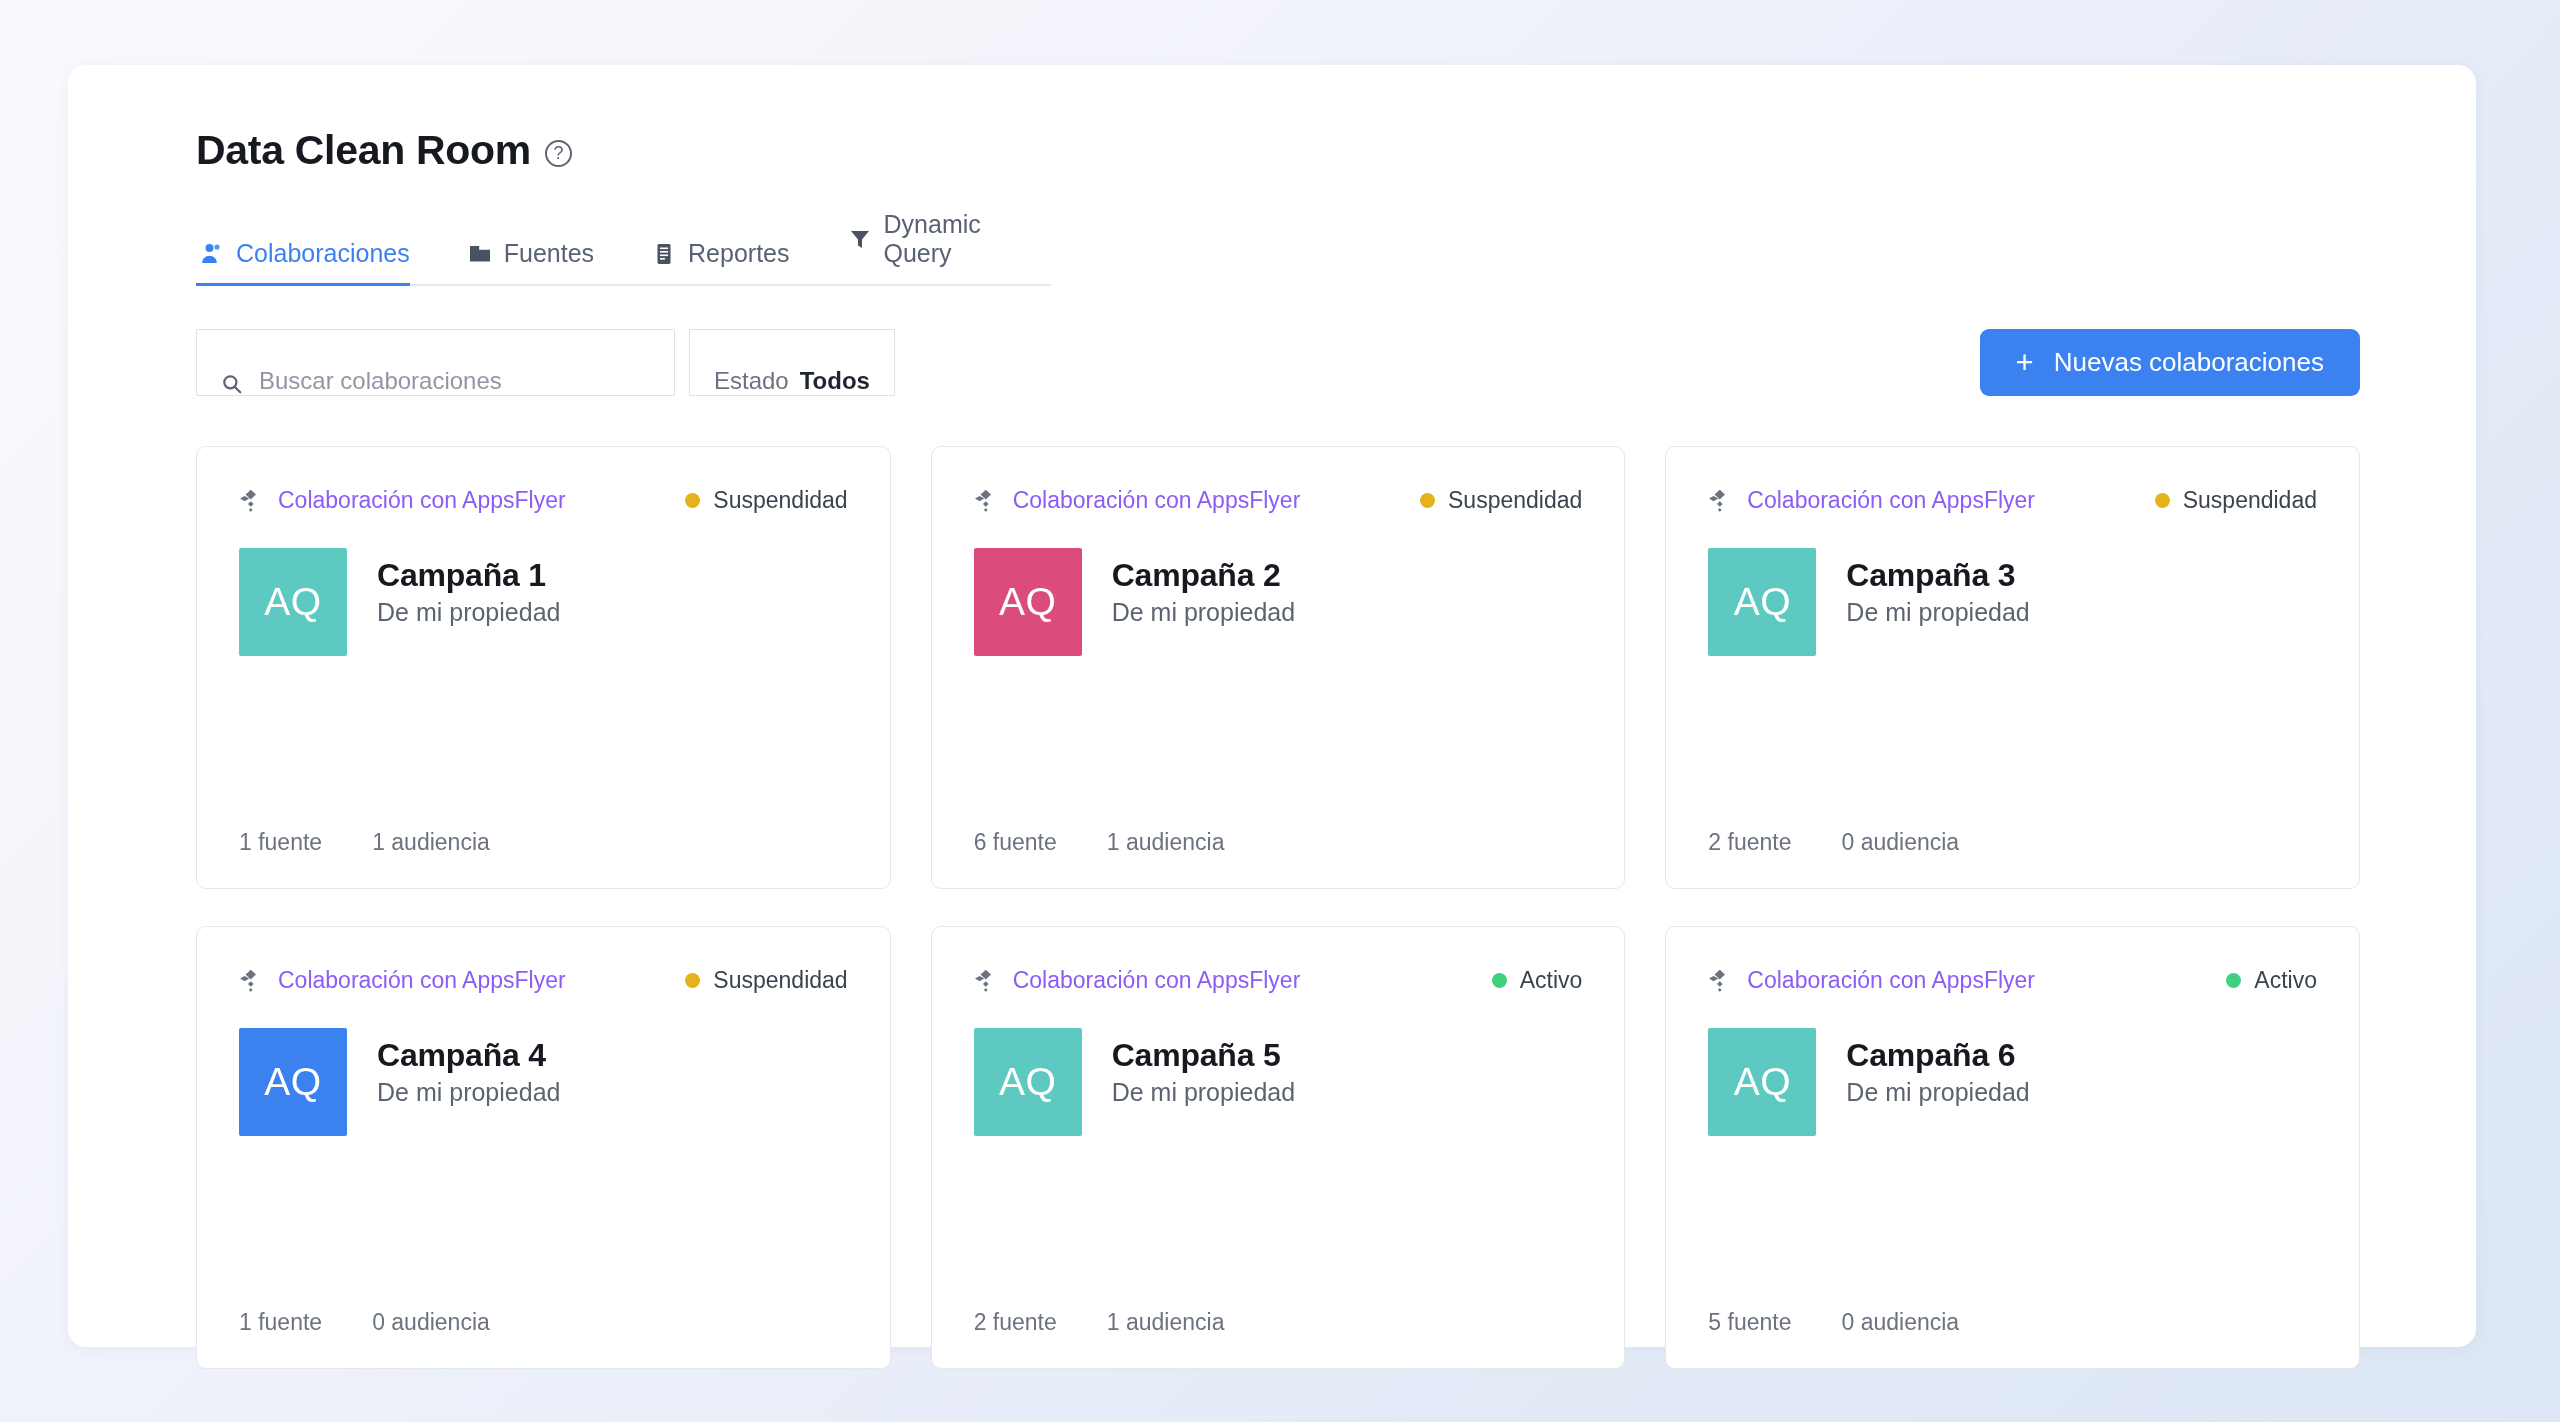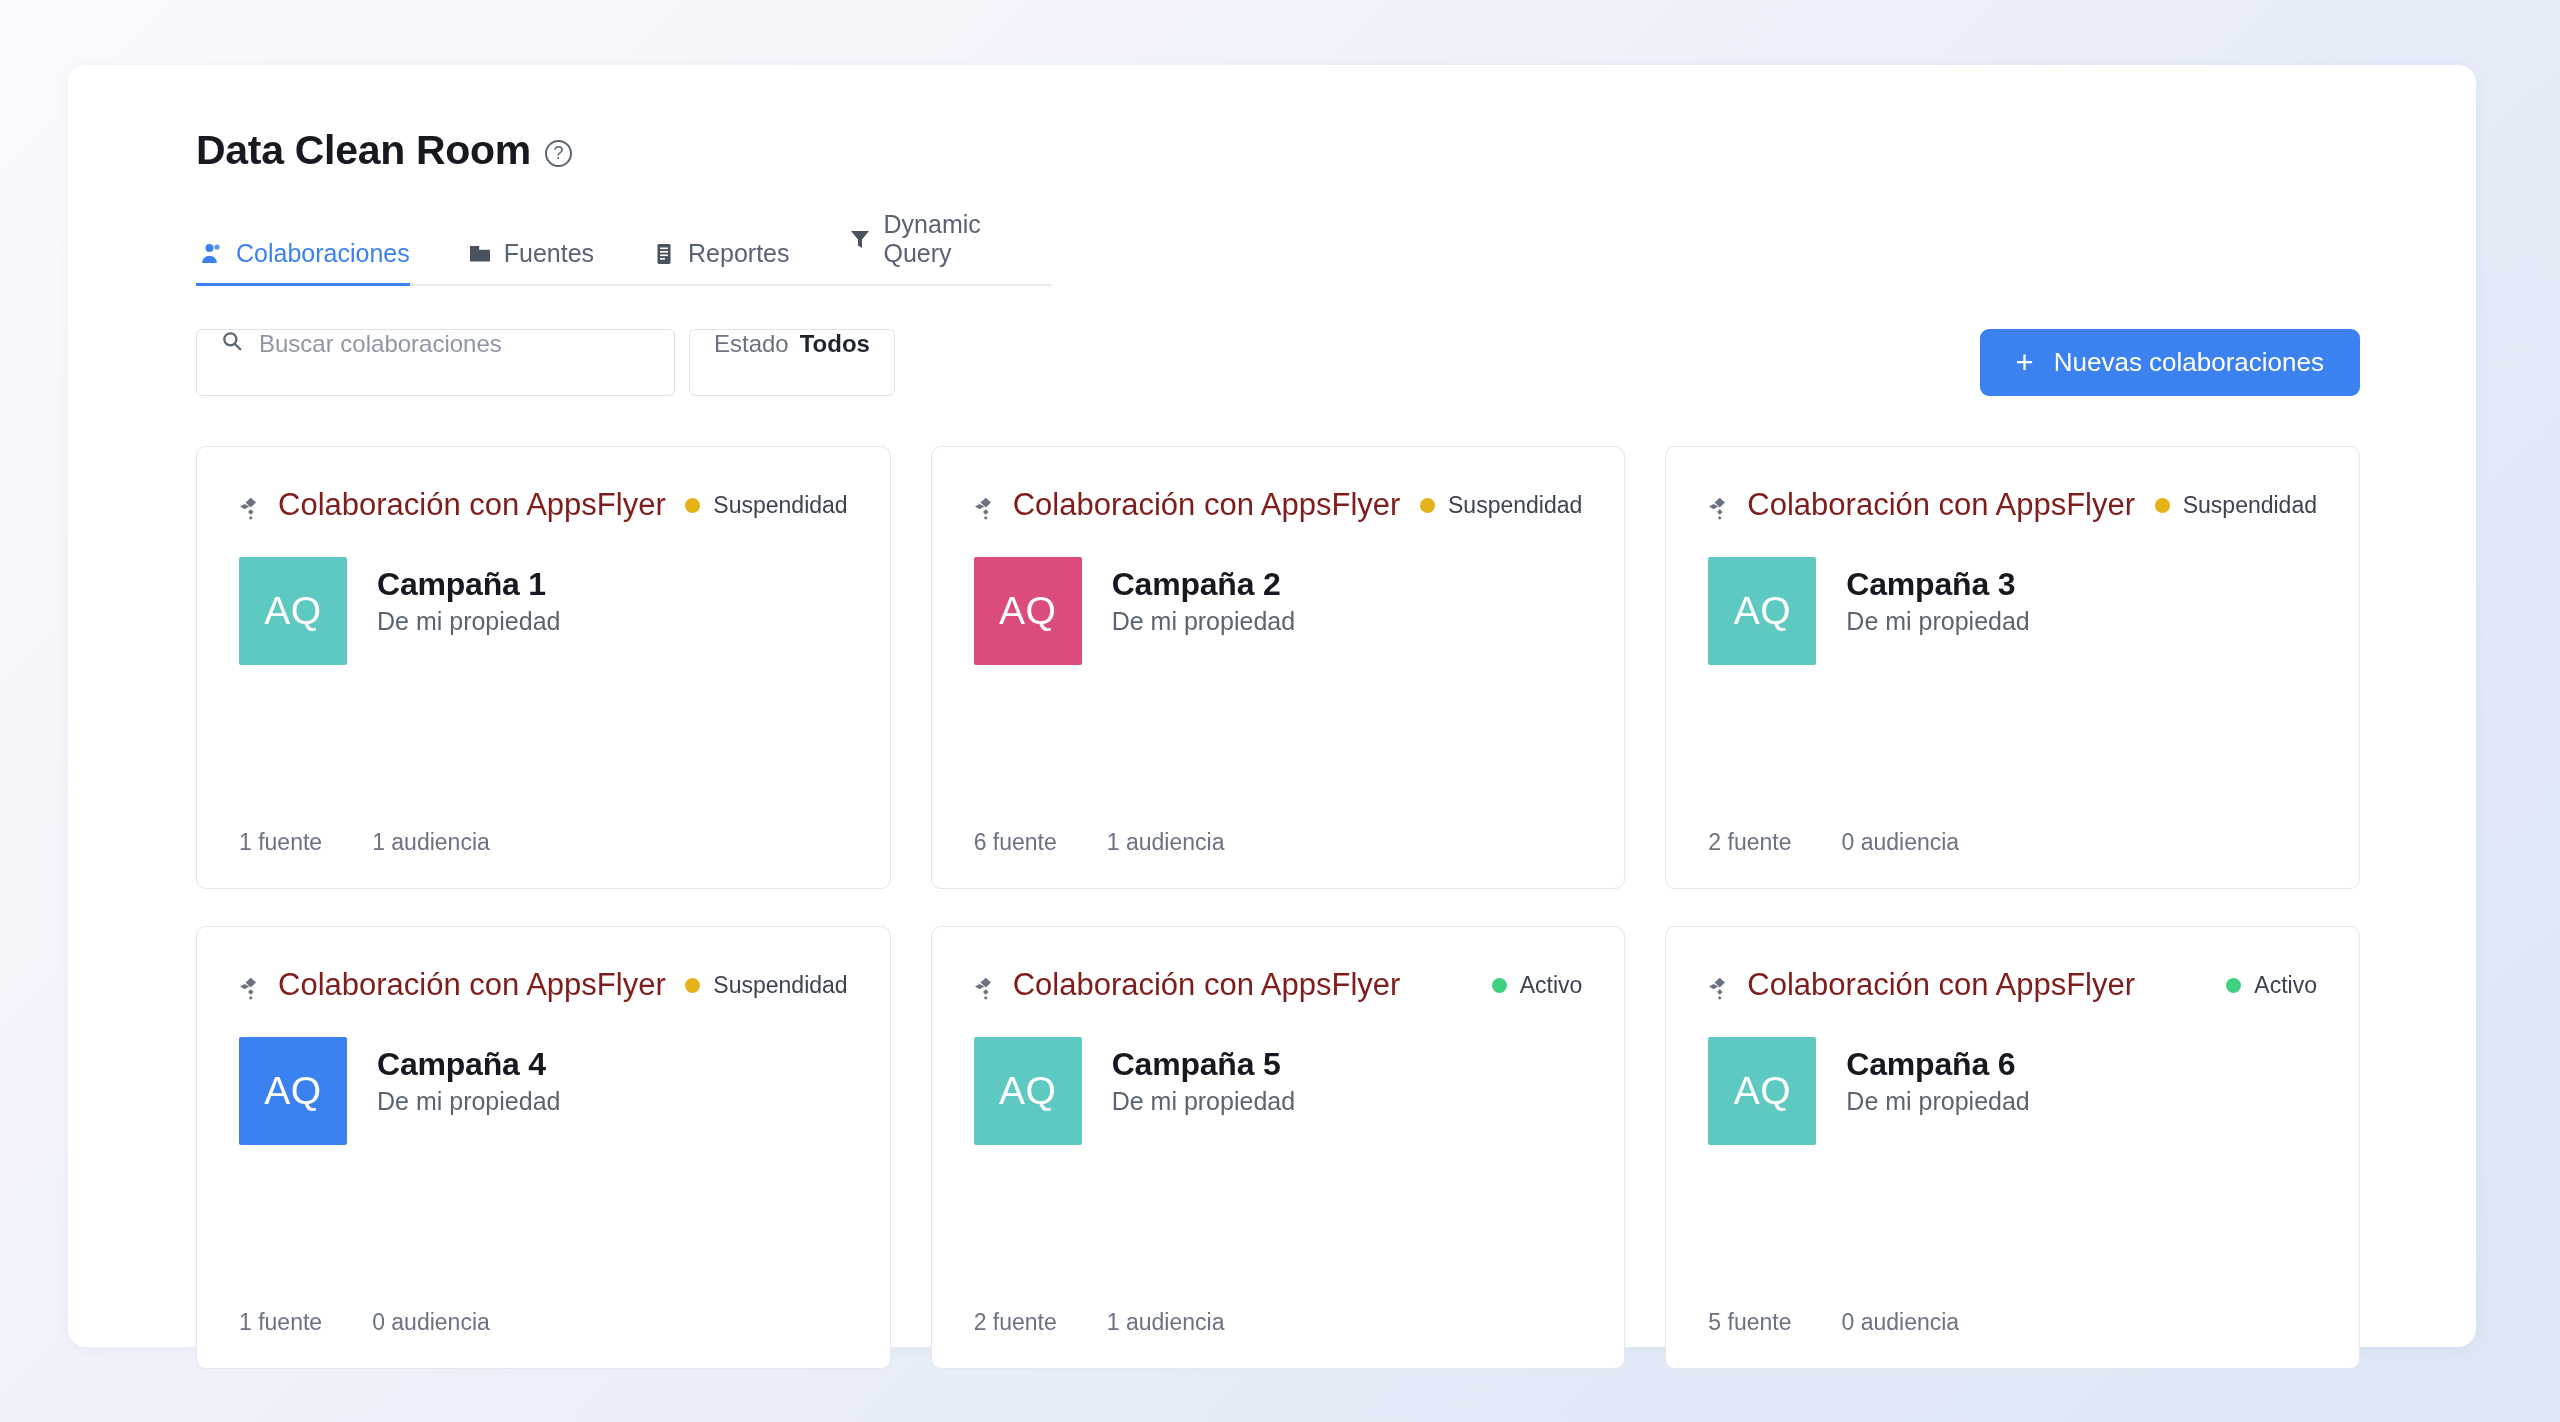--- a/index.html
+++ b/index.html
@@ -78,23 +78,23 @@
   .tab-icon { width: 24px; height: 24px; display:block; flex: 0 0 auto; }
 
   
   #filter-bar {
     display: flex; align-items: center; gap: 14px;
     margin-top: 43px;
   }
   .control {
     height: 67px;
     border: 1.6px solid #dfe2e8;
-    border-radius: 6px;
+    border-radius: 1px;
     background: #fff;
-    display: flex; align-items: flex-start;
+    display: flex; align-items: flex-end;
     padding: 0 24px;
     font-size: 24px;
     color: #5b6470;
     cursor: pointer;
     white-space: nowrap;
   }
   #search-box { width: 479px; gap: 16px; }
   #search-box .ph { color: #9097a3; font-size: 24px; }
   .search-icon { width: 22px; height: 22px; flex: 0 0 auto; }
   .ctrl-label { color: #6b7280; }
@@ -129,21 +129,21 @@
     height: 443px;
     padding: 40px 42px 32px 42px;
     display: flex; flex-direction: column;
     cursor: pointer;
   }
   .card-head {
     display: flex; align-items: center;
     justify-content: space-between;
   }
   .collab-label { display: flex; align-items: center; gap: 14px; }
-  .collab-label span { font-size: 31px; color: #7f1d1d; }
+  .collab-label span { font-size: 23px; color: #8b5cf6; }
   .af-icon { width: 25px; height: 25px; display:block; flex:0 0 auto; }
   .status { display: flex; align-items: center; gap: 13px; font-size: 23px; color: #3b4250; }
   .dot { width: 15px; height: 15px; border-radius: 50%; flex: 0 0 auto; }
 
   .card-body { display: flex; align-items: flex-start; gap: 30px; margin-top: 34px; }
   .avatar {
     width: 108px; height: 108px;
     border-radius: 2px;
     display: flex; align-items: center; justify-content: center;
     color: #ffffff;

